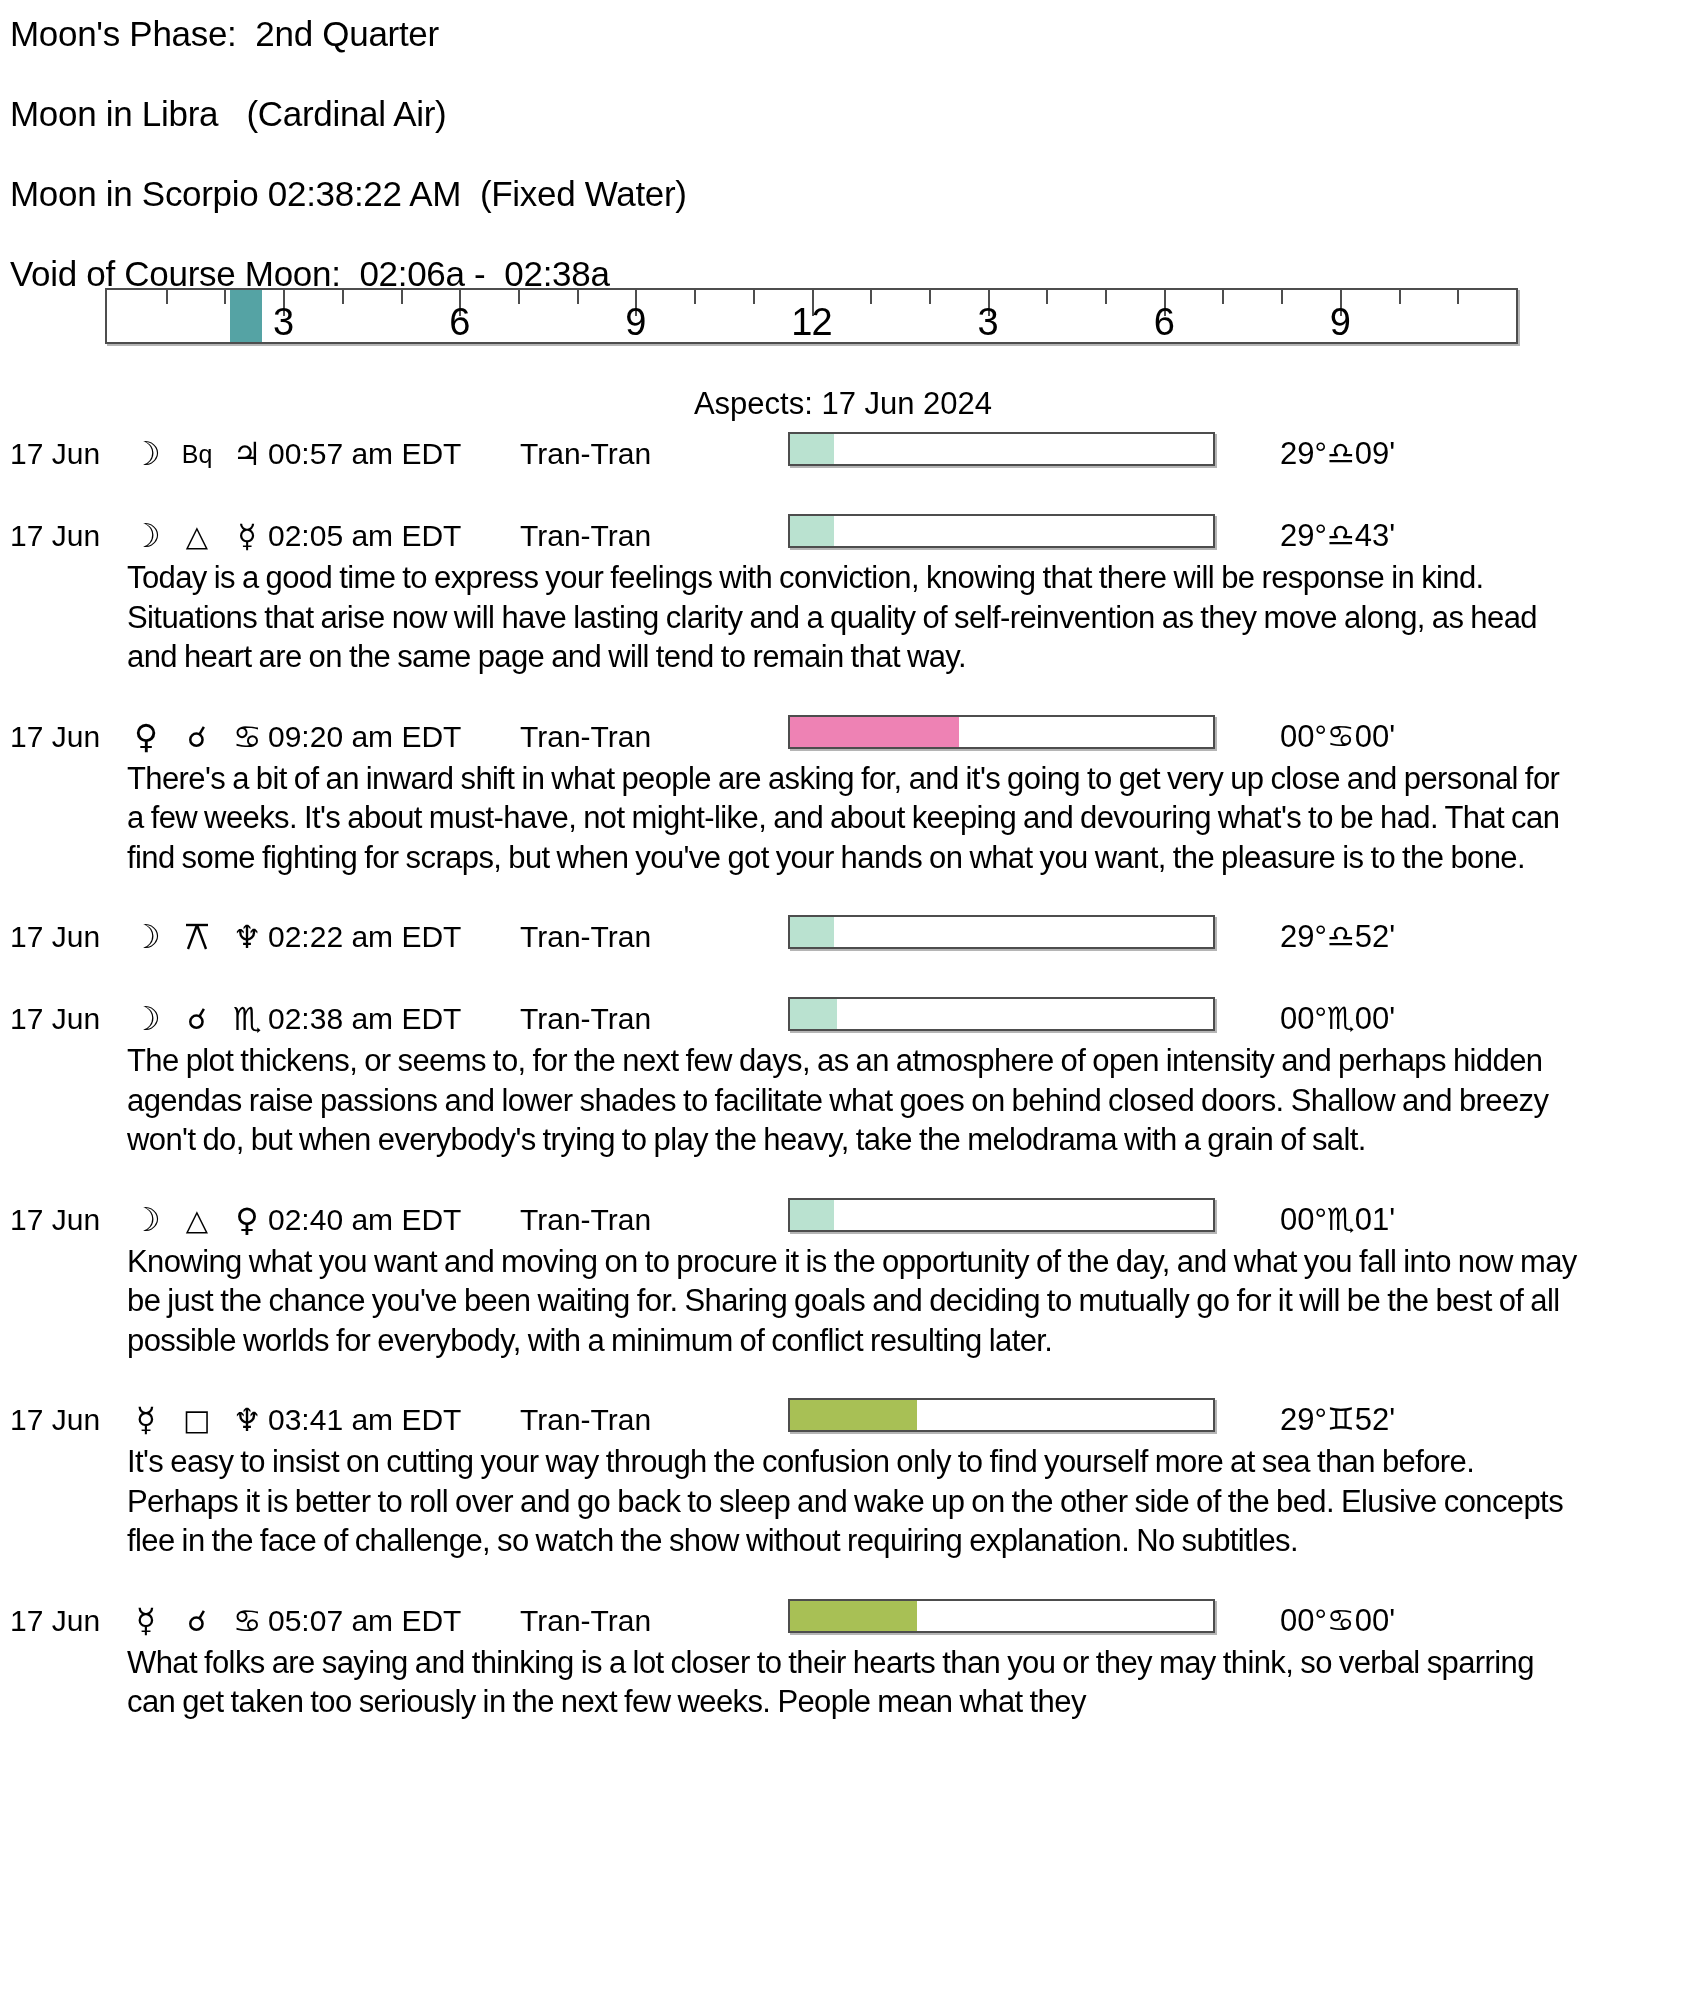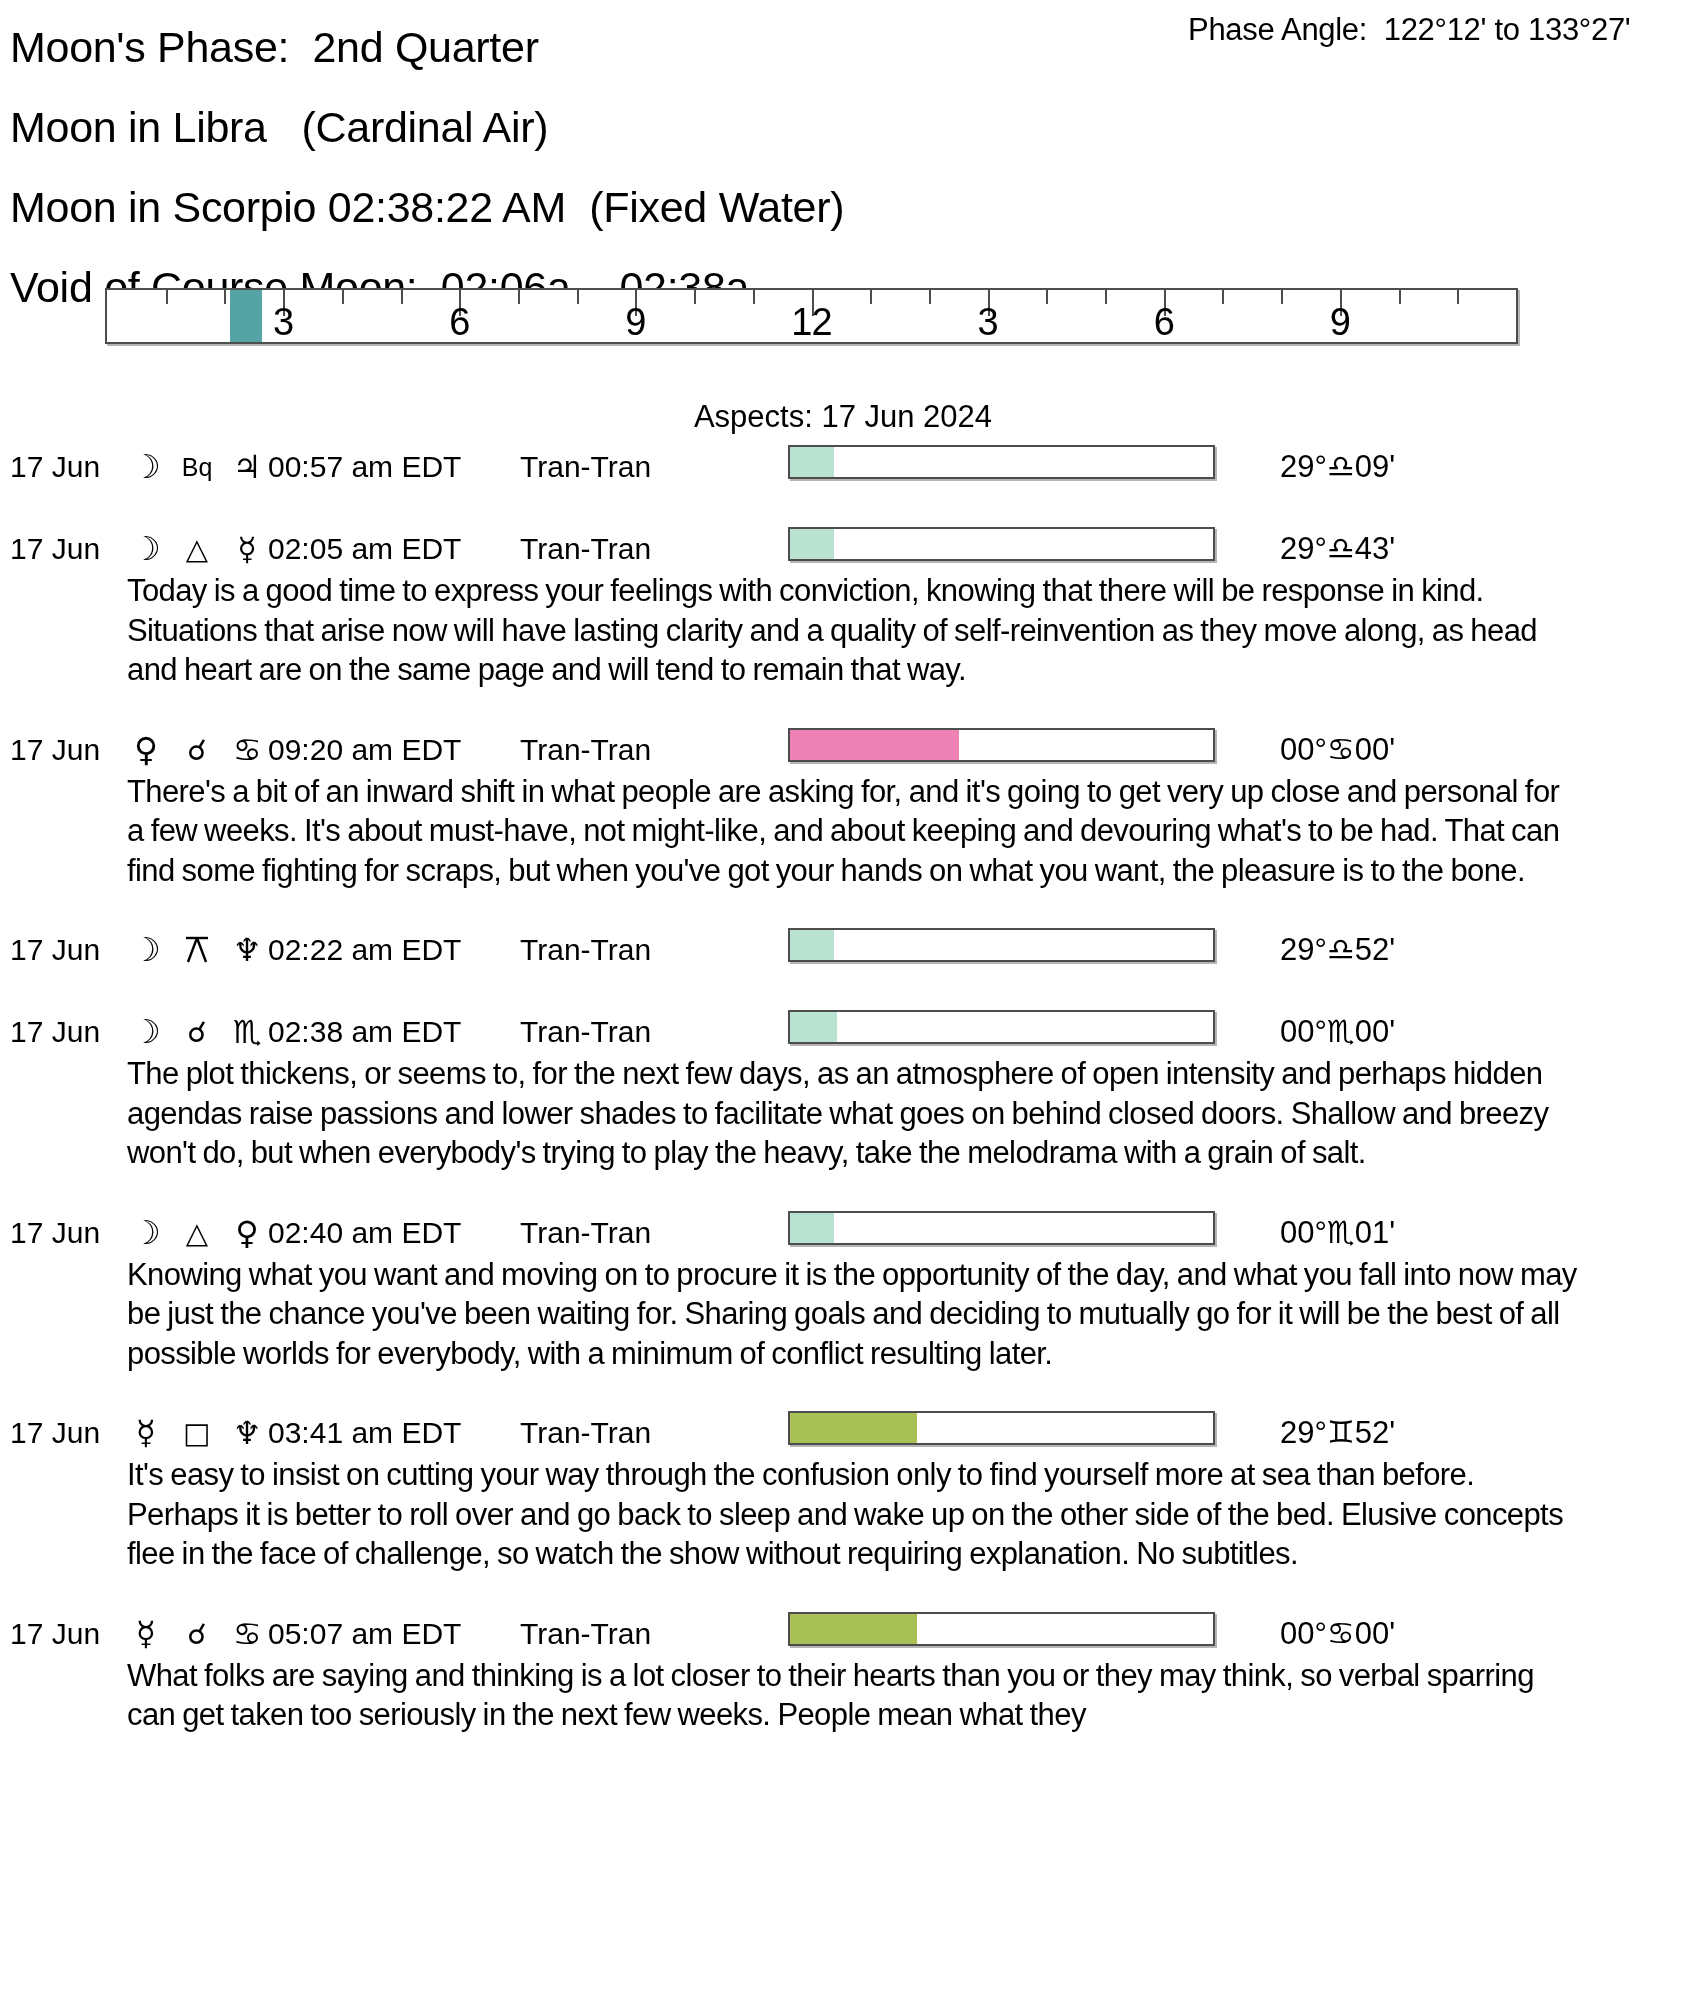--- a/index.html
+++ b/index.html
@@ -4,21 +4,21 @@
 <style>
   html,body{margin:0;padding:0;background:#fff;}
   body{
     width:1686px;height:1996px;overflow:hidden;position:relative;
     font-family:"Liberation Sans","DejaVu Sans",sans-serif;color:#000;
   }
   .page{position:relative;width:1686px;height:1996px;}
   .pre{white-space:pre;}
   
   .hdr{padding:10px 0 0 10px;position:relative;}
-  .h-line{font-size:43px;line-height:40px;margin:17px 0 40px 0;letter-spacing:-0.3px;}
+  .h-line{font-size:35px;line-height:40px;margin:4px 0 40px 0;letter-spacing:-0.3px;}
   .phase-angle{position:absolute;top:12px;left:1188px;font-size:31px;letter-spacing:-0.3px;}
   
   .ruler{
     position:absolute;left:105px;top:288px;width:1413px;height:56px;
     border:2px solid #4d4d4d;box-shadow:2px 2px 0 #b5b5b5;background:#fff;box-sizing:border-box;
   }
   .tick{position:absolute;top:0;width:2px;background:#4d4d4d;}
   .tick.minor{height:14px;}
   .tick.major{height:26px;}
   .tick-label{
@@ -52,21 +52,20 @@
   }
   .qx-svg{display:inline-block;vertical-align:middle;margin-top:-6px;}
 </style>
 </head>
 <body>
 
 <div class="page">
 
   <div class="hdr">
     <div class="h-line pre">Moon's Phase:  2nd Quarter</div>
-    <div class="phase-angle pre">Phase Angle:  122°12' to 133°27'</div>
     <div class="h-line pre">Moon in Libra   (Cardinal Air)</div>
     <div class="h-line pre">Moon in Scorpio 02:38:22 AM  (Fixed Water)</div>
     <div class="h-line pre">Void of Course Moon:  02:06a -  02:38a</div>
   </div>
 
   <div class="ruler" id="voc-ruler">
       <div class="tick minor" style="left: 4.16667%;"></div>
       <div class="tick minor" style="left: 8.33333%;"></div>
       <div class="tick major" style="left: 12.5%;"></div>
       <div class="tick-label" style="left: 12.5%;">3</div>

